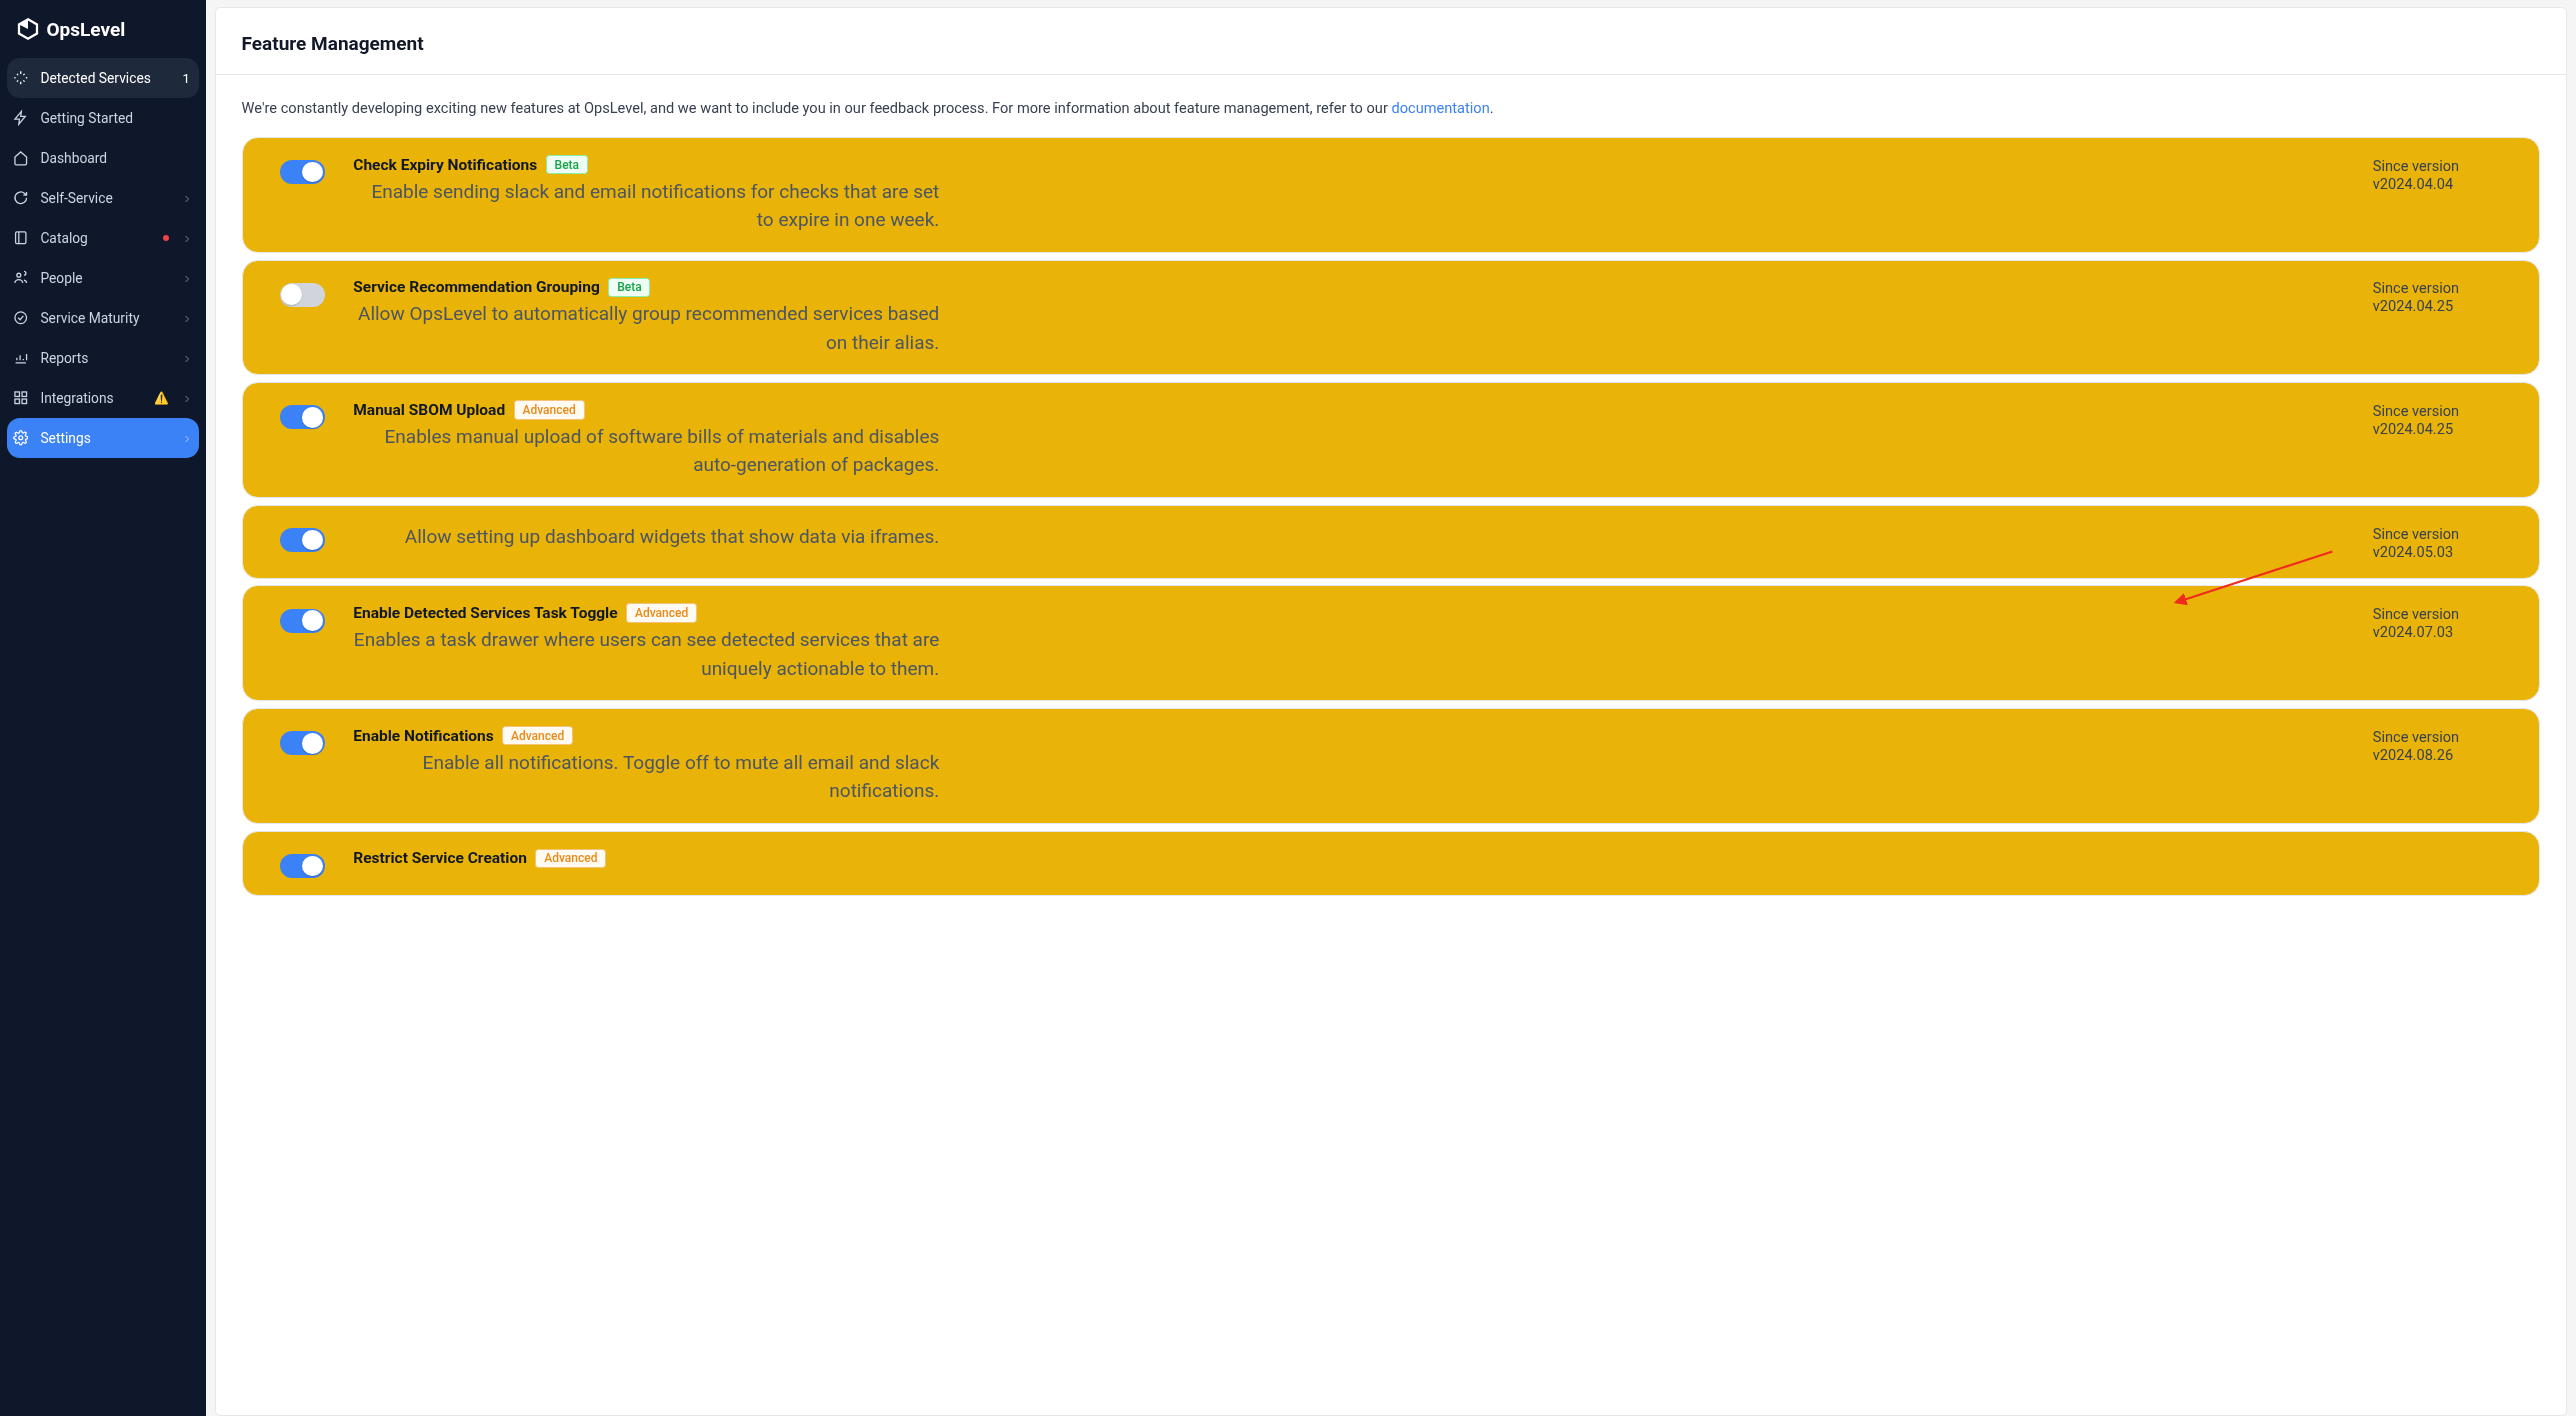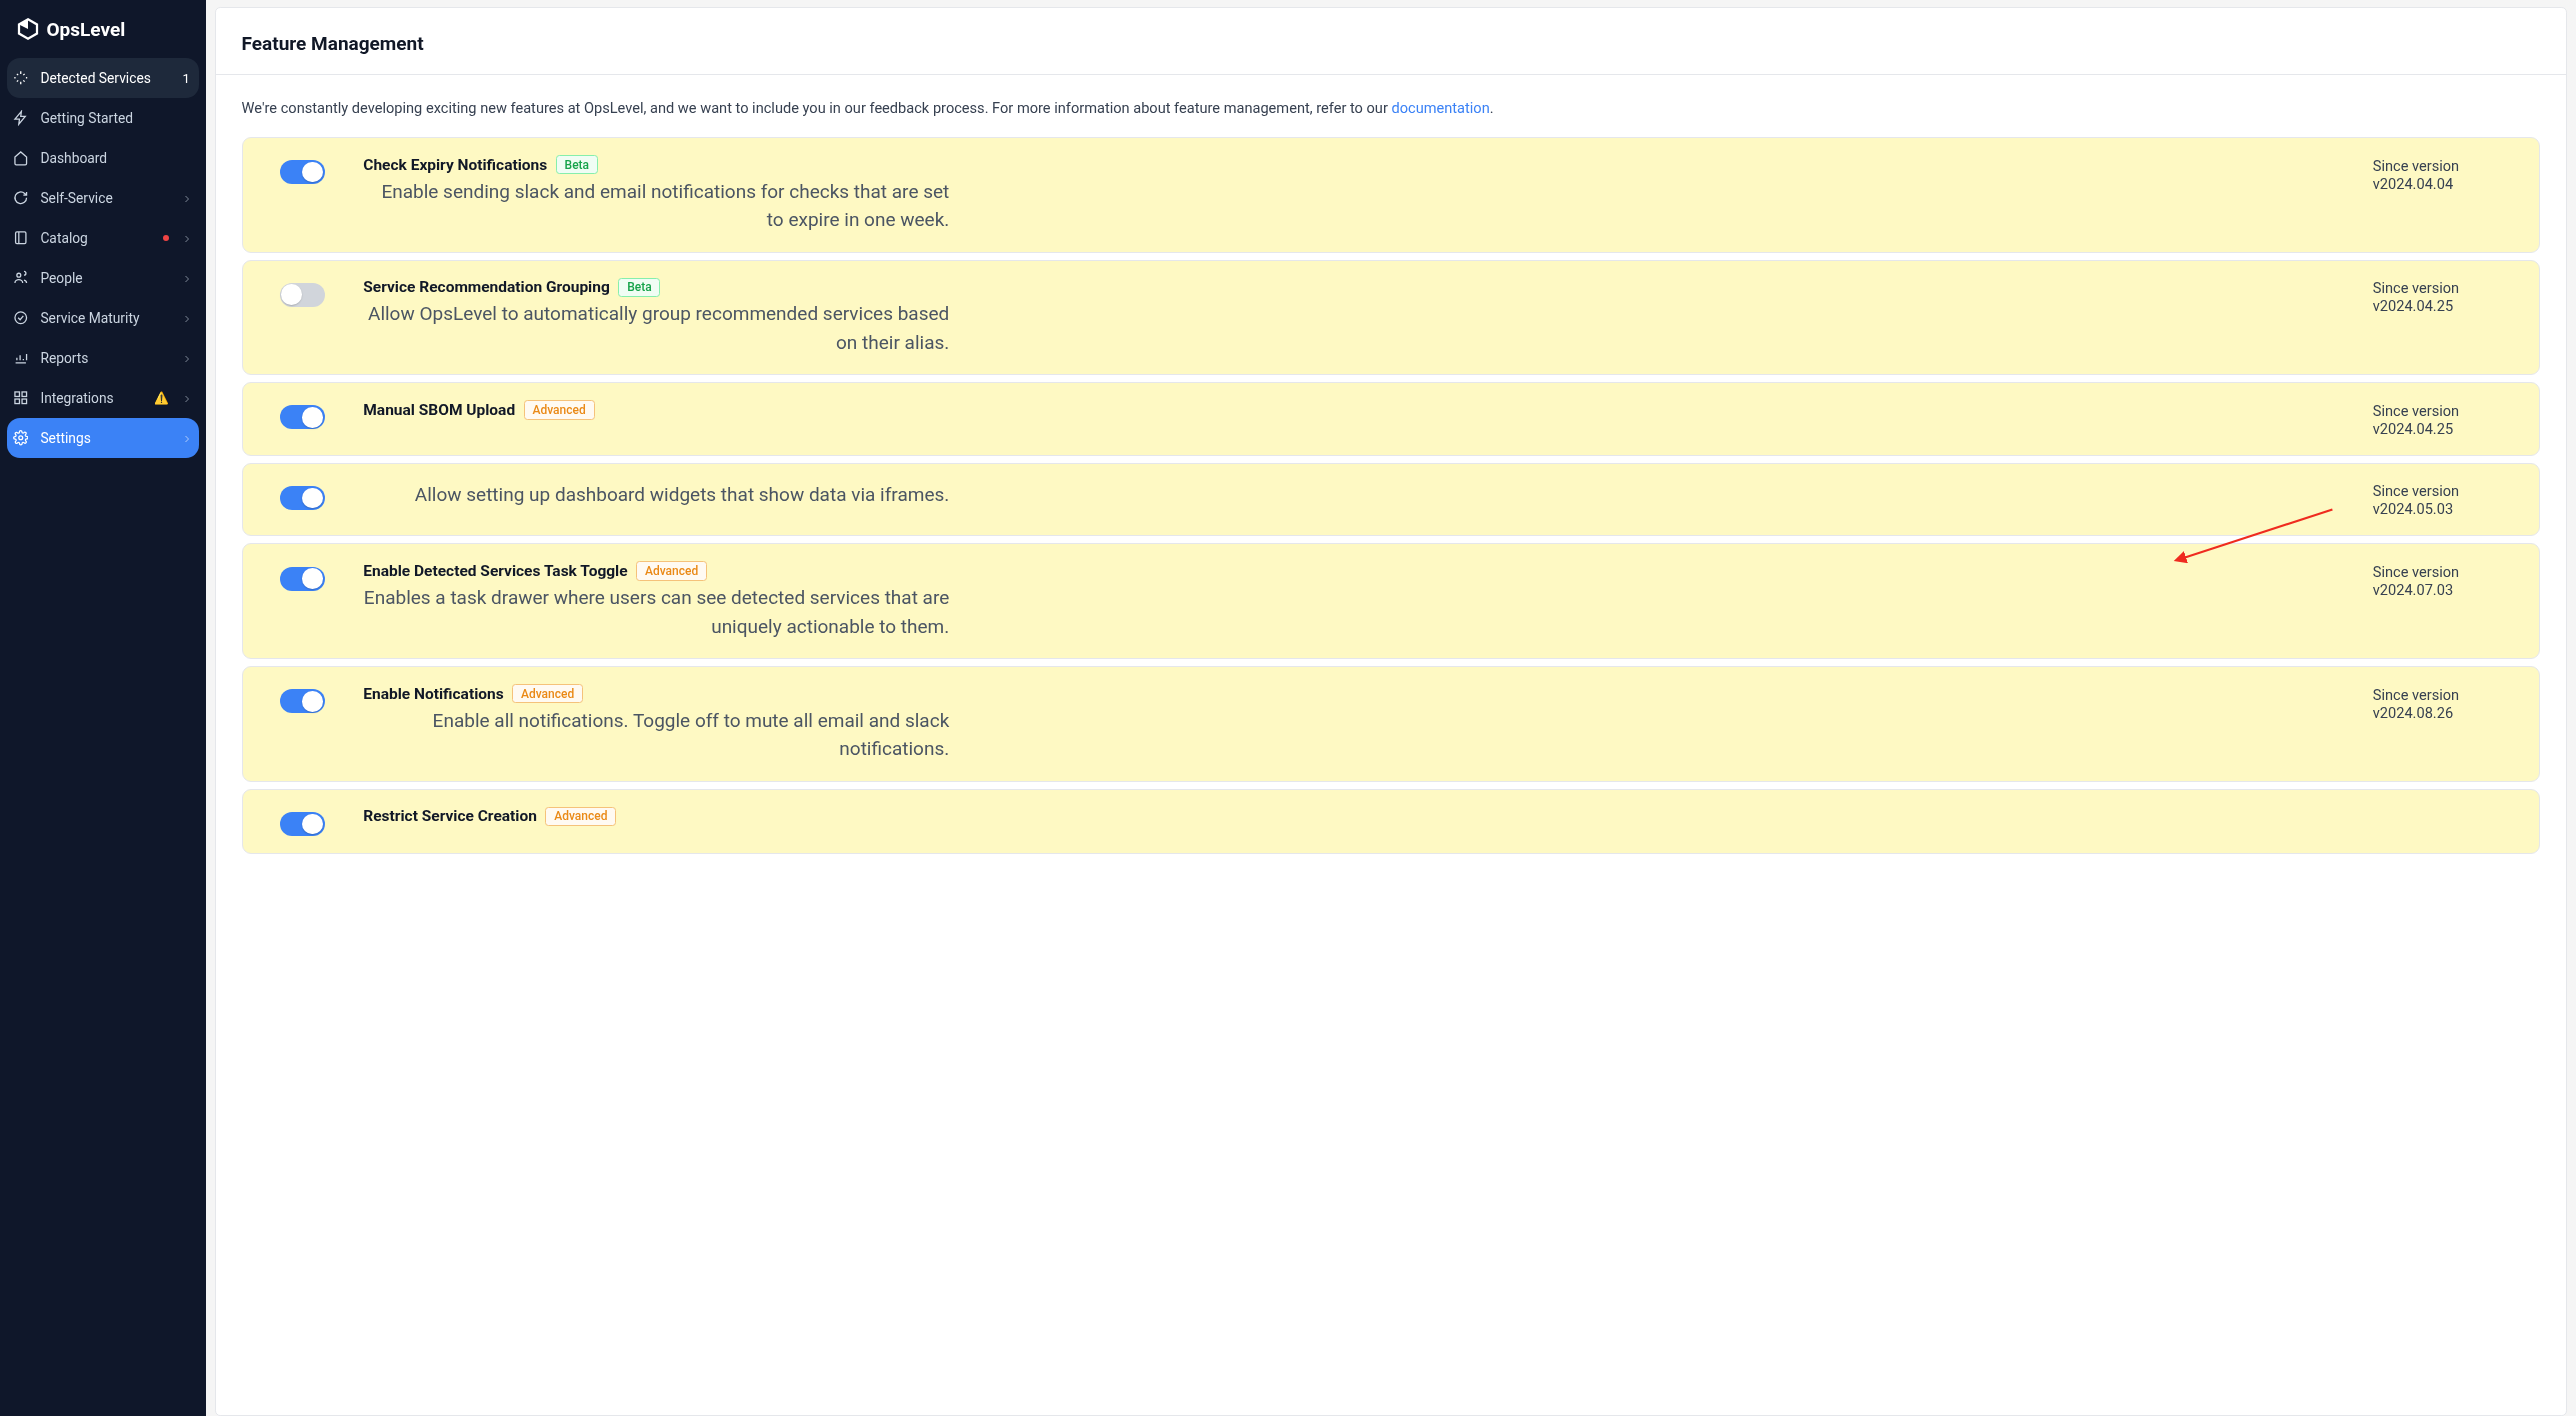--- a/index.html
+++ b/index.html
@@ -23,21 +23,21 @@
 .nav-warn { font-size: 12px; }
 
 
 .main { flex: 1; background: #fff; margin: 6.9px 8.6px 0 8.6px; border-radius: 5.2px; overflow: hidden; border: 0.9px solid #e5e7eb; }
 .page-header { padding: 24px 26px 19px; border-bottom: 0.9px solid #e5e7eb; }
 .page-title { font-size: 19px; font-weight: 700; color: #111827; }
 .intro { padding: 22.4px 26px 17px; font-size: 14.6px; line-height: 1.55; color: #374151; }
 .intro a { color: #3b82f6; text-decoration: none; }
 
 .features { padding: 0 26px 26px; display: flex; flex-direction: column; gap: 6.9px; position: relative;}
-.feature-card { display: flex; align-items: flex-start; gap: 22px; padding: 17px 20.7px; border: 0.9px solid #e5e7eb; border-radius: 9px; background: #fef9c3; position: relative;}
+.feature-card { display: flex; align-items: flex-start; gap: 12px; padding: 17px 20.7px; border: 0.9px solid #e5e7eb; border-radius: 16px; background: #eab308; position: relative;}
 .toggle-col { width: 78px; display: flex; justify-content: center; padding-top: 5.2px; }
 .toggle { position: relative; width: 45px; height: 24px; border-radius: 12px; background: #d1d5db; cursor: pointer; transition: background .2s; }
 .toggle.on { background: #3b82f6; }
 .toggle .knob { position: absolute; top: 1.7px; left: 1.7px; width: 20.7px; height: 20.7px; border-radius: 50%; background: #fff; box-shadow: 0 0.9px 1.7px rgba(0,0,0,.2); transition: left .2s; }
 .toggle.on .knob { left: 22.4px; }
 .feature-body { flex: 1; }
 .feature-title-row { display: flex; align-items: center; gap: 8.6px; flex-wrap: wrap; margin-bottom: 3.4px; }
 .feature-title { font-size: 15.5px; font-weight: 700; color: #111827; }
 .badge { display: inline-flex; align-items: center; padding: 1.7px 7.8px; border-radius: 3.4px; font-size: 12px; font-weight: 500; border: 0.9px solid; }
 .badge-beta, .badge-alpha { color: #16a34a; border-color: #86efac; background: #f0fdf4; }
@@ -236,20 +236,21 @@
           <div class="toggle-col">
             <div class="toggle on">
               <div class="knob"></div>
             </div>
           </div>
           <div class="feature-body">
             <div class="feature-title-row">
               <span class="feature-title">Manual SBOM Upload</span>
               <span class="badge badge-adv">Advanced</span>
             </div>
+            <div class="feature-desc">Enables manual upload of software bills of materials and disables auto-generation of packages.</div>
           </div>
           <div class="version-col">
             <div class="version-label">Since version</div>
             <div class="version-val">v2024.04.25</div>
           </div>
         </div>
         <div class="feature-card">
           <div class="toggle-col">
             <div class="toggle on">
               <div class="knob"></div>

